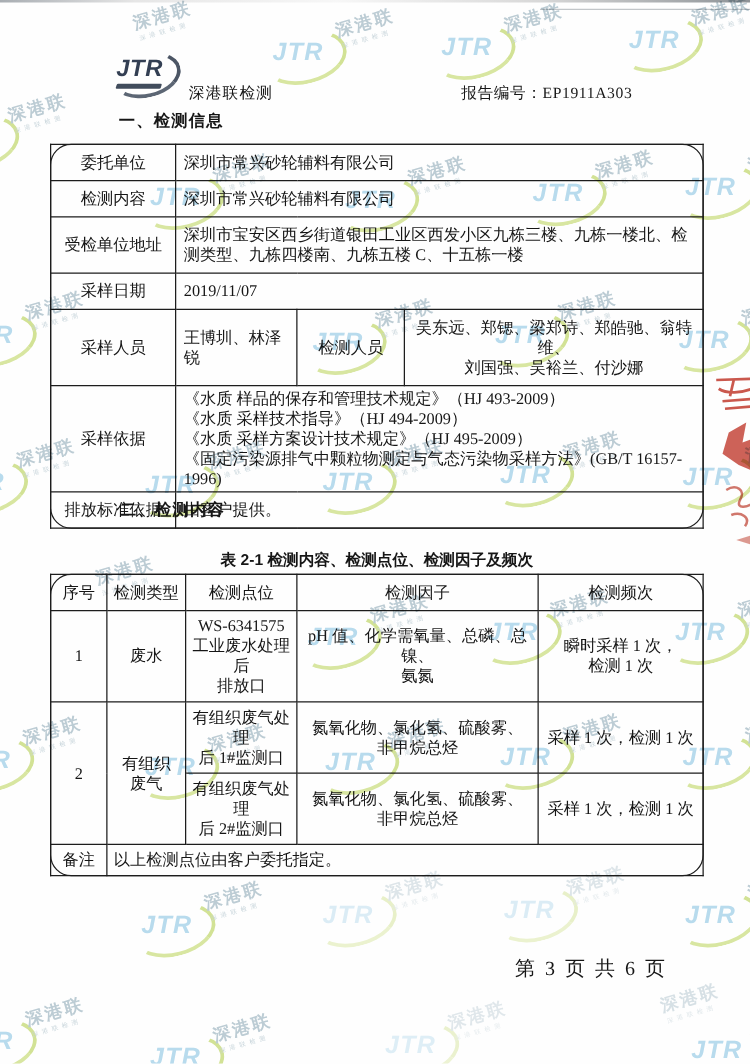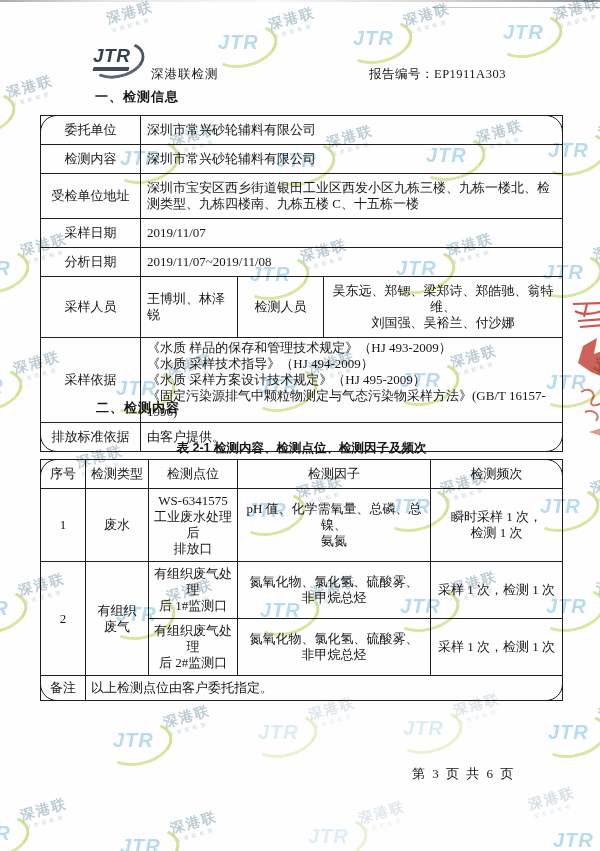--- a/index.html
+++ b/index.html
@@ -53,21 +53,21 @@
   .t2 td,.t2 th{padding:4px 5px;}
   table{outline:1px solid #1d1d1d;outline-offset:-1px;border-radius:17px;}
   .lbl{text-align:center;}
   .val{text-align:left;padding-left:8px;}
   .ctr{text-align:center;}
   .pre{white-space:pre-line;}
   .basis{padding:2px 6px !important;}
   .t2 th{font-weight:400;text-align:center;height:20px;}
 
   
-  .footer{position:absolute;left:412px;top:765px;font-size:13px;letter-spacing:2px;z-index:2;text-align:center;}
+  .footer{position:absolute;left:412px;top:765px;font-size:16px;letter-spacing:2px;z-index:2;text-align:center;}
 
   
   .stamp{position:absolute;right:-5px;top:300px;z-index:6;mix-blend-mode:multiply;}
 </style>
 </head>
 <body>
 
 <div id="page">
 
   <div class="scan-top"></div>
@@ -99,24 +99,20 @@
       <td class="lbl">检测内容</td>
       <td class="val" colspan="3">深圳市常兴砂轮辅料有限公司</td>
     </tr>
     <tr>
       <td class="lbl">受检单位地址</td>
       <td class="val" colspan="3">深圳市宝安区西乡街道银田工业区西发小区九栋三楼、九栋一楼北、检测类型、九栋四楼南、九栋五楼 C、十五栋一楼</td>
     </tr>
     <tr>
       <td class="lbl">采样日期</td>
       <td class="val" colspan="3">2019/11/07</td>
-    </tr>
-    <tr>
-      <td class="lbl">分析日期</td>
-      <td class="val" colspan="3">2019/11/07~2019/11/08</td>
     </tr>
     <tr>
       <td class="lbl">采样人员</td>
       <td class="val">王博圳、林泽锐</td>
       <td class="lbl">检测人员</td>
       <td class="ctr pre">吴东远、郑锶、梁郑诗、郑皓驰、翁特维、
 刘国强、吴裕兰、付沙娜</td>
     </tr>
     <tr>
       <td class="lbl">采样依据</td>

